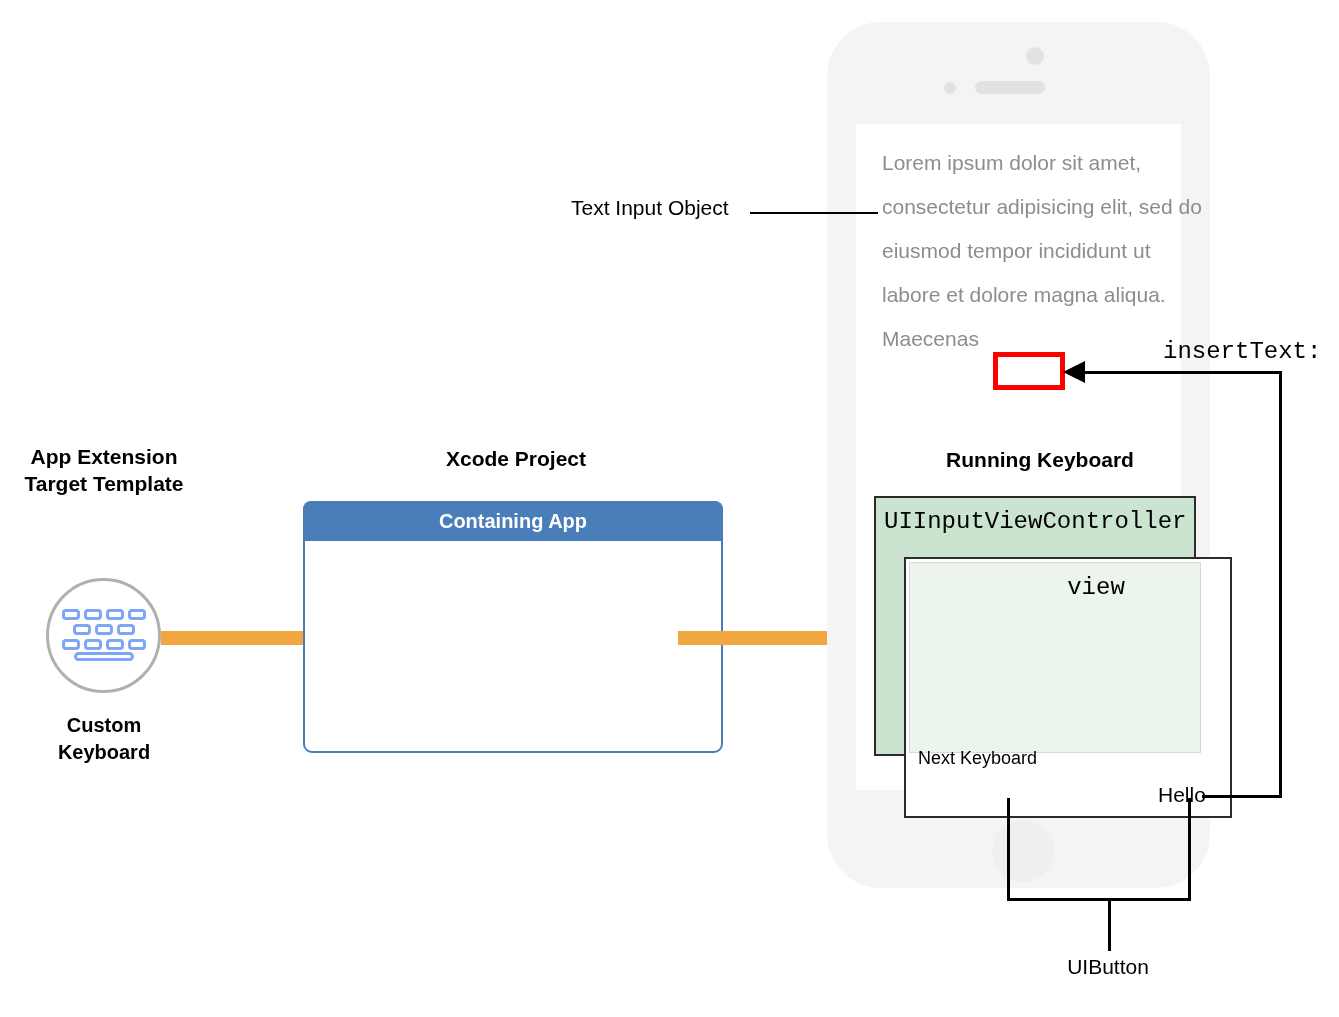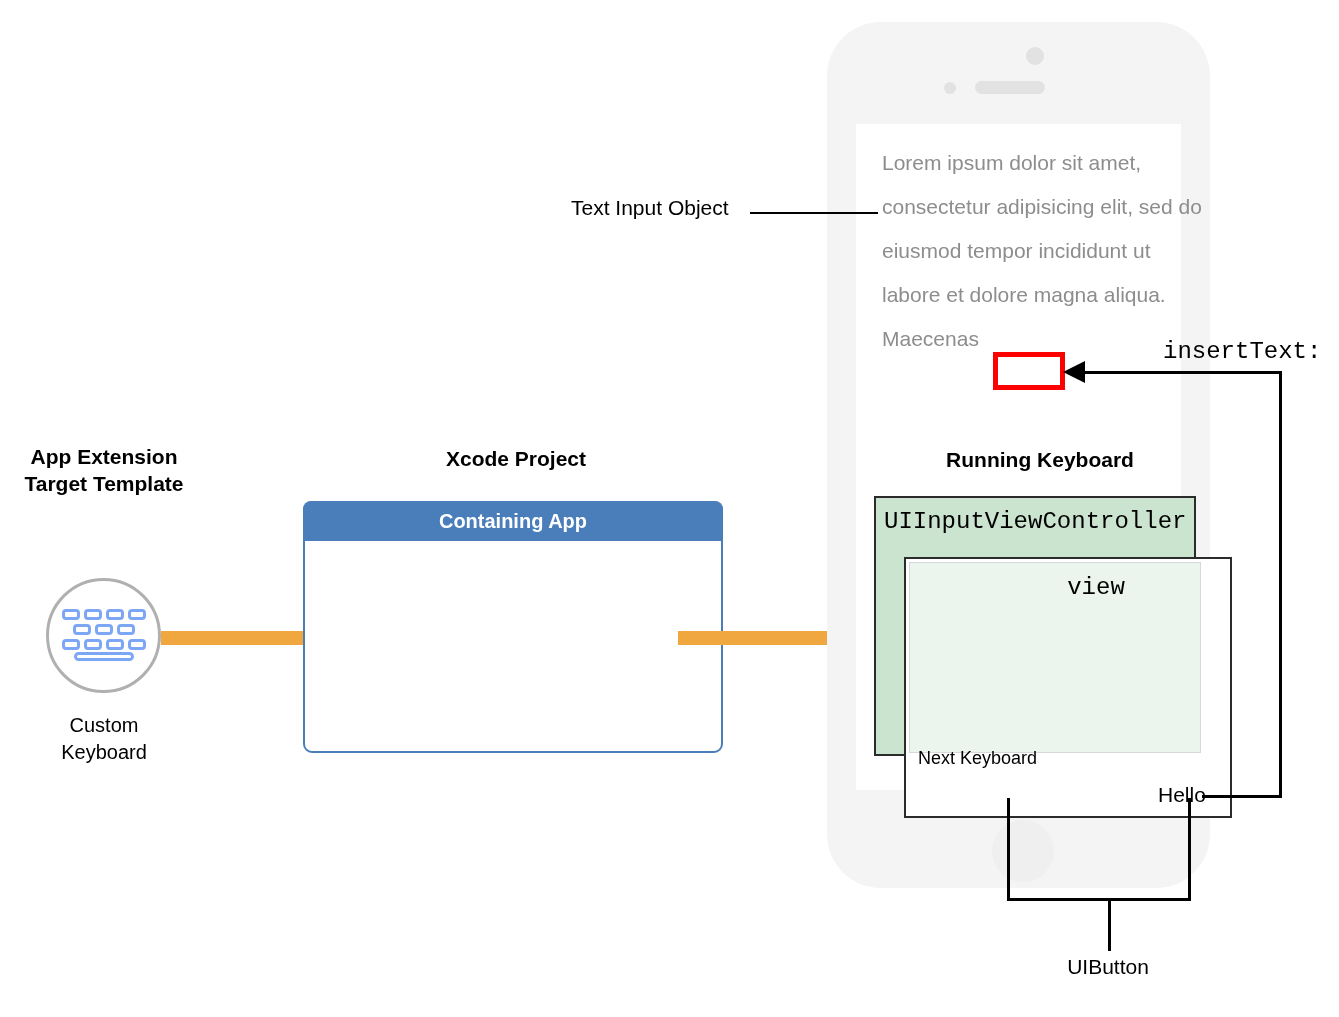--- a/index.html
+++ b/index.html
@@ -41,20 +41,21 @@
     background: #ffffff;
     box-sizing: border-box;
   }
   #kb-icon { left: 62px; top: 609px; width: 84px; height: 52px; }
 
   #kb-caption {
     left: 18px; top: 712px; width: 172px;
     font-size: 20px; color: #000000;
     text-align: center; line-height: 27px;
     white-space: pre-line;
+    font-weight: bold;
   }
 
   
   .arrow-h { height: 26px; }
   #arrow1 { left: 161px; top: 625px; width: 186px; }
   #arrow2 { left: 678px; top: 625px; width: 192px; }
 
   
   #xcode-title { left: 396px; top: 445px; width: 240px; }
 

